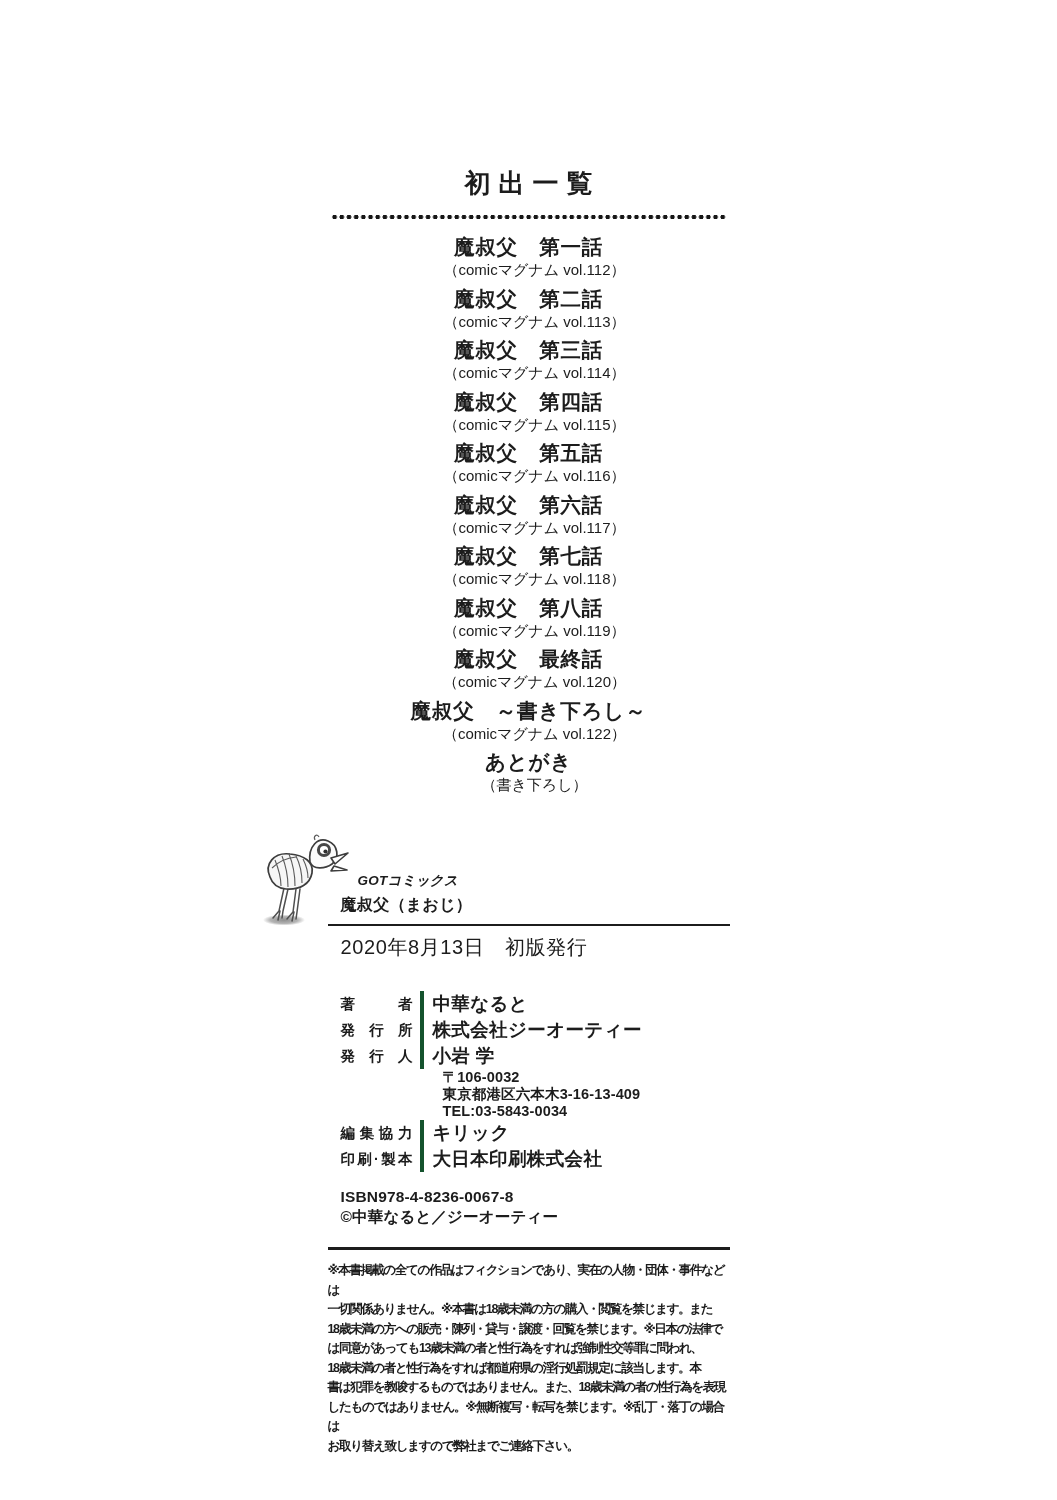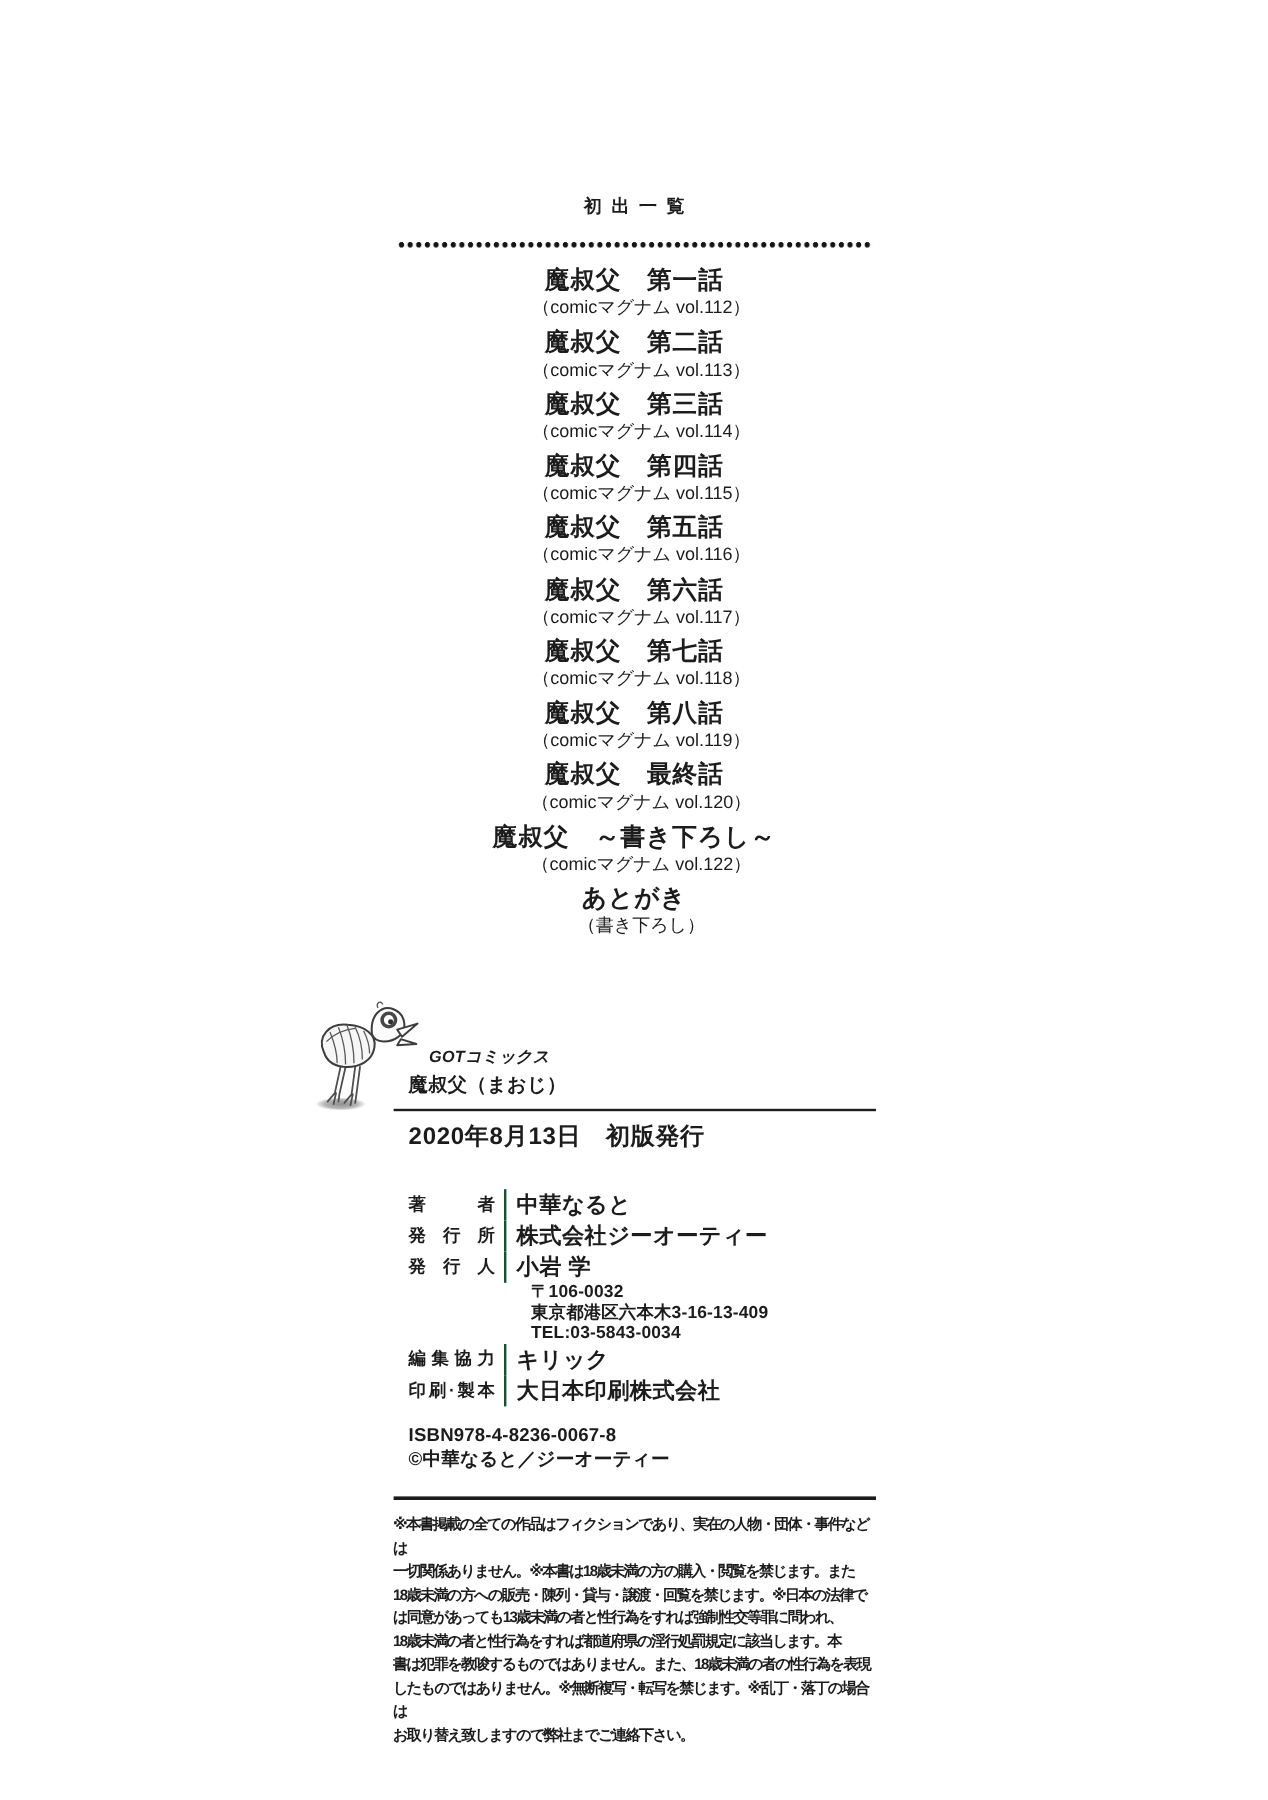--- a/index.html
+++ b/index.html
@@ -10,51 +10,51 @@
     background:#ffffff;
     color:#1c1c1c;
     font-family:"Liberation Sans","DejaVu Sans",sans-serif;
     overflow:hidden;
   }
   
   .shoshutsu{
     position:absolute;top:152px;left:0;width:100%;
     text-align:center;
   }
-  .pub-title{font-size:15px;font-weight:600;line-height:30px;margin:6px;}
+  .pub-title{font-size:26px;font-weight:600;line-height:30px;margin:16px;}
   .pub-title span{letter-spacing:8px;margin-right:-8px;}
   .dotted{
     width:396px;height:6px;margin:13px auto 0;
     background-image:radial-gradient(circle,#161616 2.1px,rgba(0,0,0,0) 2.5px);
     background-size:7.2px 6px;background-position:left center;background-repeat:repeat-x;
   }
   .entries{margin-top:14px;}
   .entry{margin:0 0 5.5px 0;}
   .entry-title{font-size:20.5px;font-weight:700;line-height:26px;letter-spacing:.04em;}
   .entry-source{font-size:15px;font-weight:500;line-height:20px;padding-left:12px;}
   
   .colophon{
     position:absolute;top:872px;left:50%;
     transform:translateX(-50%);
     width:402px;
   }
   .bird{position:absolute;left:-70px;top:-40px;width:95px;height:95px;}
   .got-label{margin-left:30px;font-size:13.5px;font-weight:700;line-height:17px;letter-spacing:.02em;font-style:italic;}
   .book-title{margin-left:13px;font-size:16px;font-weight:600;line-height:32px;letter-spacing:.02em;}
   .title-rule{border:0;border-top:2.5px solid #1c1c1c;margin:3px 0 0 0;}
-  .pub-date{margin:8px 0 0 13px;font-size:20px;font-weight:700;line-height:27px;letter-spacing:.03em;}
+  .pub-date{margin:8px 0 0 13px;font-size:20px;font-weight:400;line-height:27px;letter-spacing:.03em;}
   .credits{margin:30px 0 0 13px;}
   .credit-row{display:flex;align-items:stretch;}
   .credit-label{
     width:72px;flex:0 0 72px;
     font-size:14.5px;font-weight:600;line-height:26px;
     text-align:justify;text-align-last:justify;
   }
   .credit-value{
-    border-left:2px solid #14532d;
+    border-left:4px solid #14532d;
     margin-left:7px;padding-left:9px;
     font-size:18.5px;font-weight:700;line-height:26px;letter-spacing:.02em;
   }
   .address{
     margin-left:102px;
     font-size:14.5px;font-weight:600;line-height:17px;letter-spacing:.01em;
     white-space:pre-line;
   }
   .isbn-block{margin:15px 0 0 13px;font-size:15.5px;font-weight:700;line-height:20px;letter-spacing:.01em;}
   .disclaimer{

